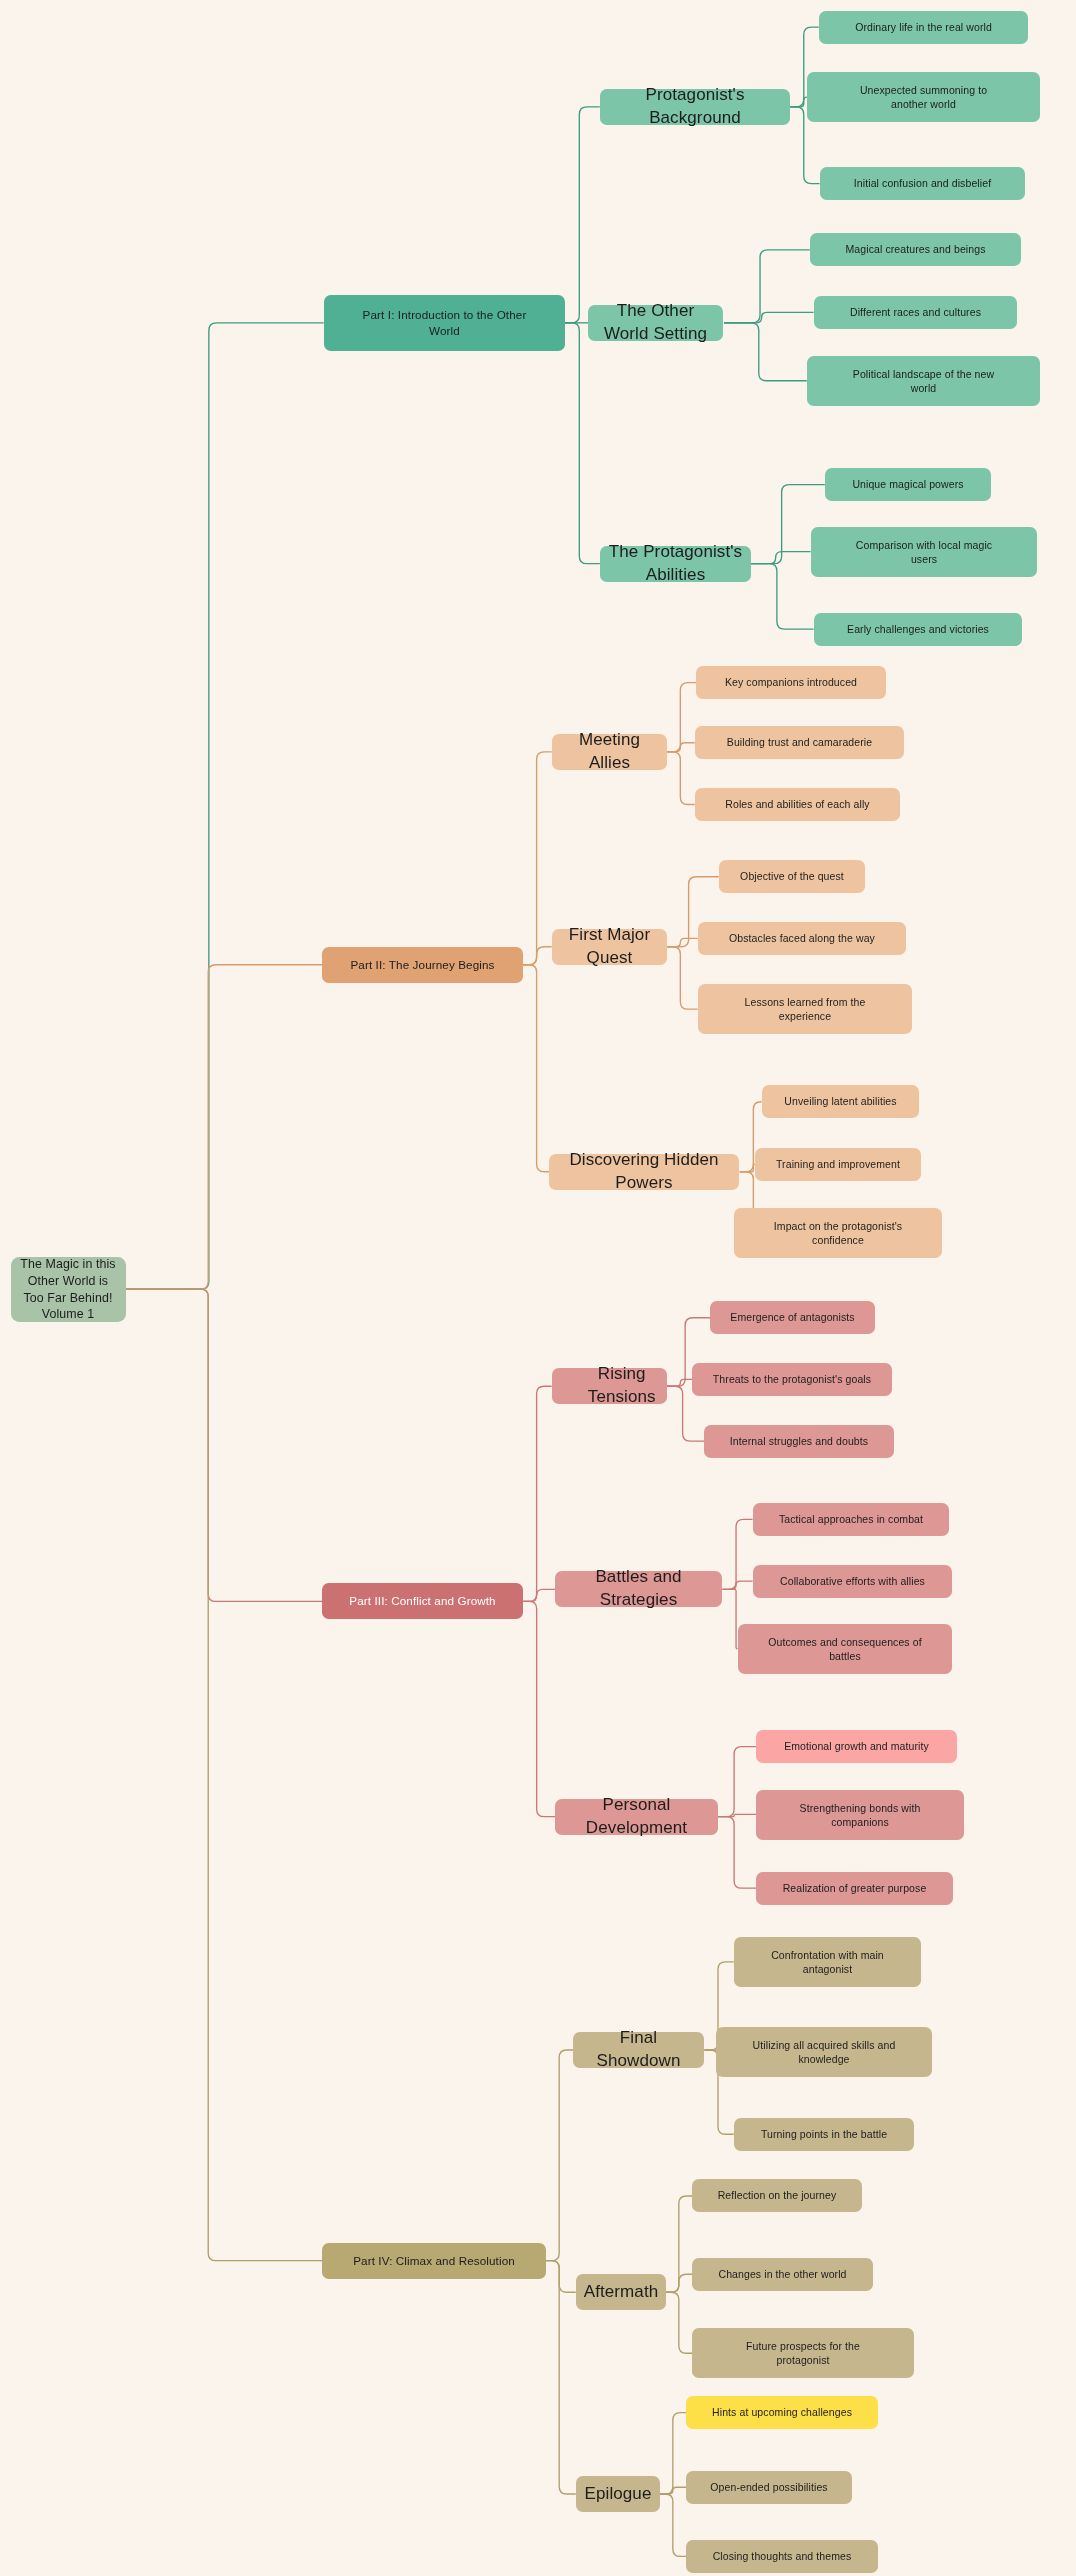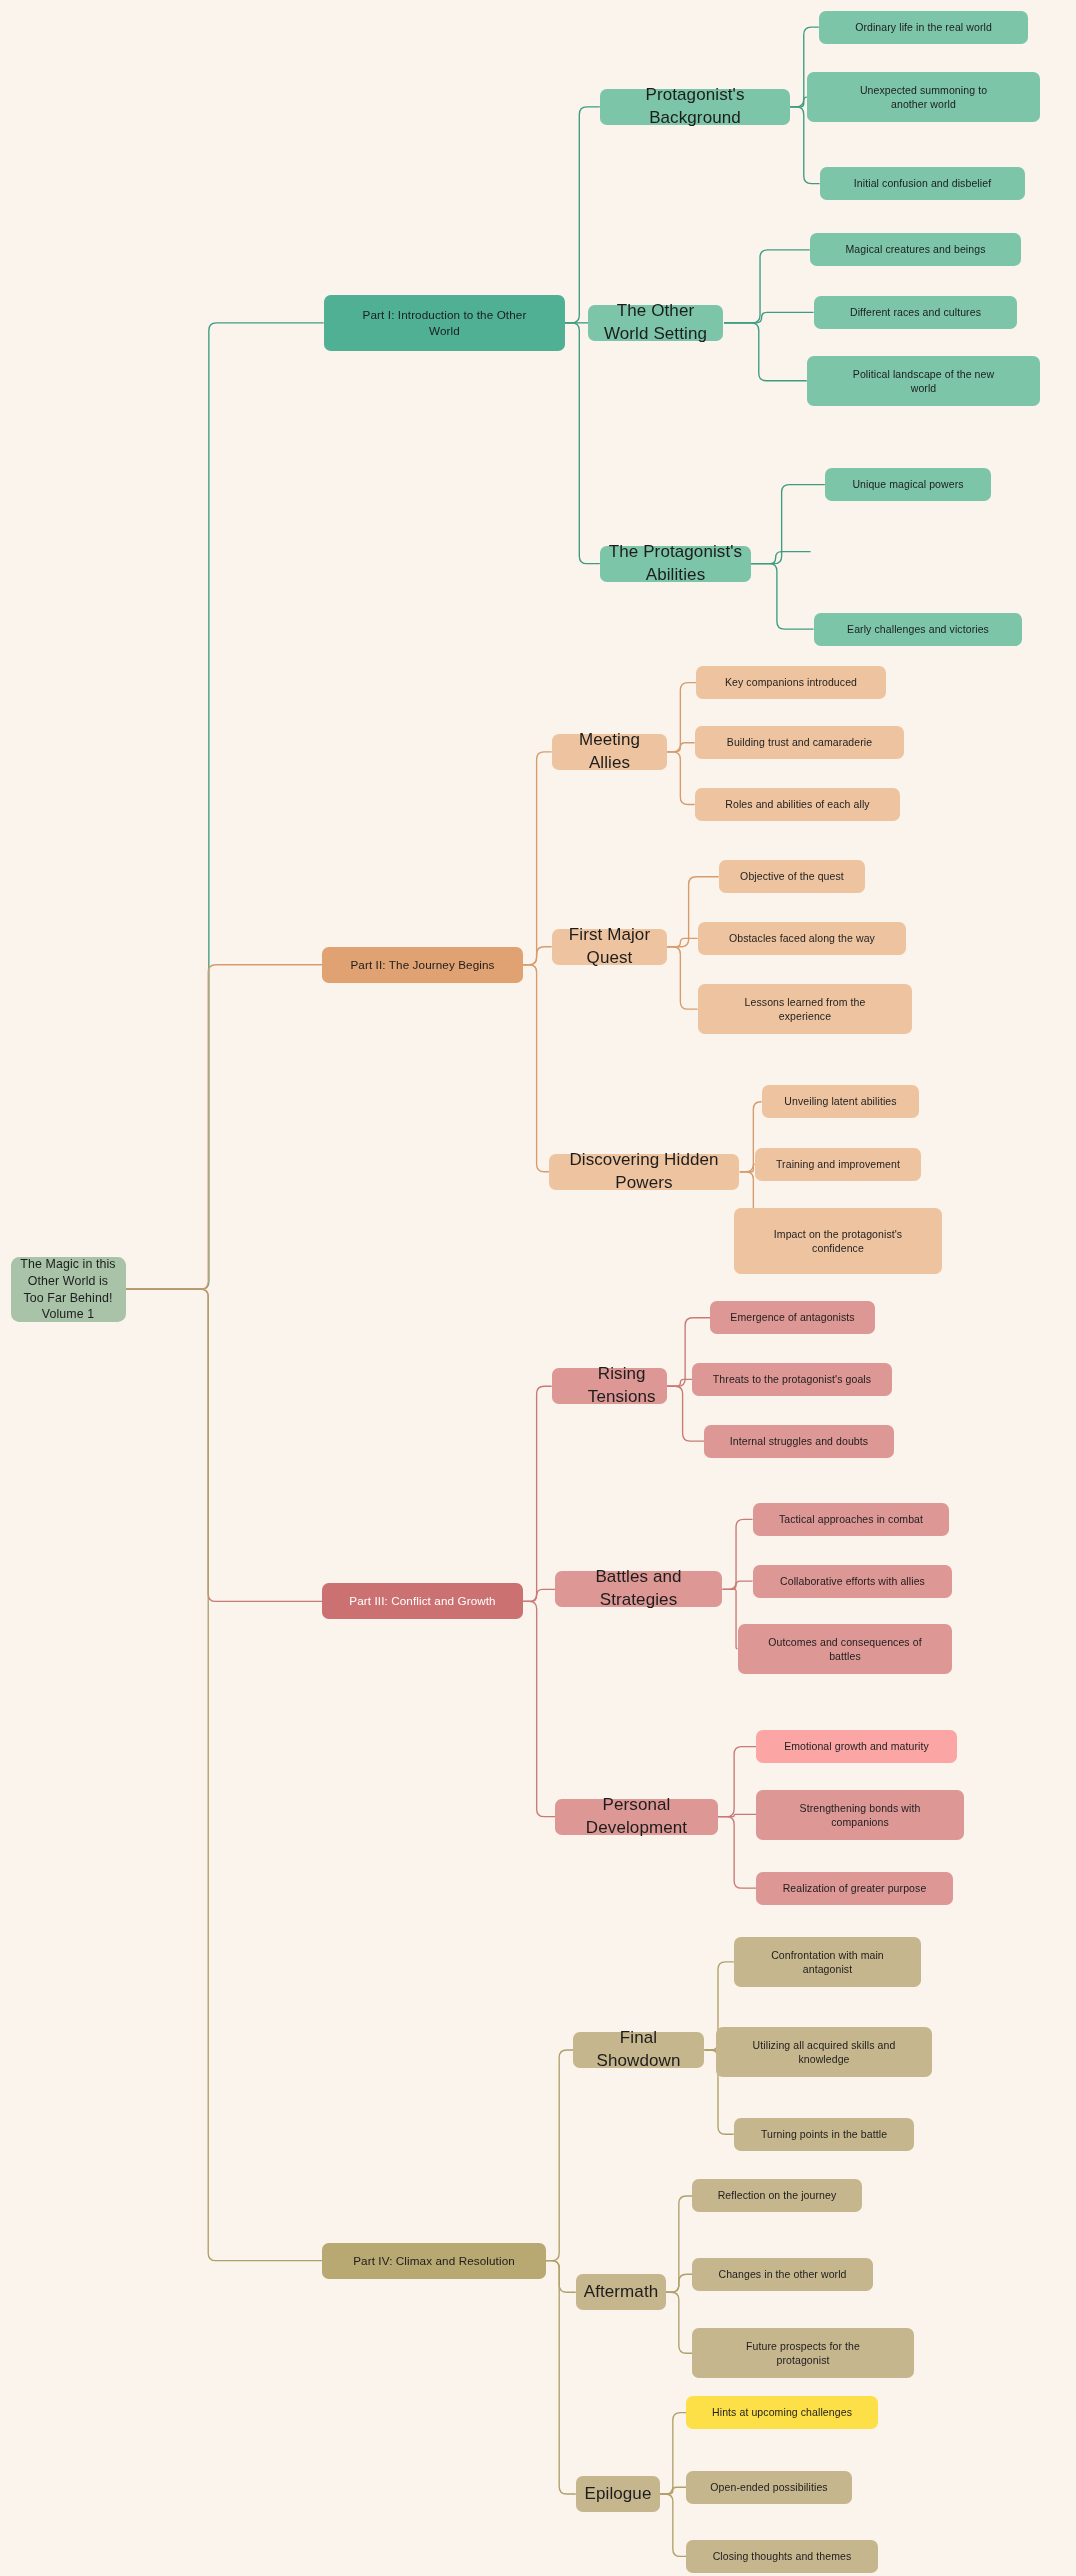--- a/index.html
+++ b/index.html
@@ -96,35 +96,37 @@
     <div class="node leaf" style="left: 807px; top: 72px; width: 233px; height: 50px; background: rgb(124, 197, 168); color: rgb(29, 29, 29);">Unexpected summoning to
 another world</div>
     <div class="node leaf" style="left: 820px; top: 167px; width: 205px; height: 33px; background: rgb(124, 197, 168); color: rgb(29, 29, 29);">Initial confusion and disbelief</div>
     <div class="node sub" style="left: 588px; top: 305px; width: 135px; height: 36px; background: rgb(124, 197, 168); color: rgb(29, 29, 29);">The Other World Setting</div>
     <div class="node leaf" style="left: 810px; top: 233px; width: 211px; height: 33px; background: rgb(124, 197, 168); color: rgb(29, 29, 29);">Magical creatures and beings</div>
     <div class="node leaf" style="left: 814px; top: 296px; width: 203px; height: 33px; background: rgb(124, 197, 168); color: rgb(29, 29, 29);">Different races and cultures</div>
     <div class="node leaf" style="left: 807px; top: 356px; width: 233px; height: 50px; background: rgb(124, 197, 168); color: rgb(29, 29, 29);">Political landscape of the new
 world</div>
     <div class="node sub" style="left: 600px; top: 546px; width: 151px; height: 36px; background: rgb(124, 197, 168); color: rgb(29, 29, 29);">The Protagonist's Abilities</div>
     <div class="node leaf" style="left: 825px; top: 468px; width: 166px; height: 33px; background: rgb(124, 197, 168); color: rgb(29, 29, 29);">Unique magical powers</div>
+    <div class="node leaf" style="left: 811px; top: 527px; width: 226px; height: 50px; background: rgb(124, 197, 168); color: rgb(29, 29, 29);">Comparison with local magic
+users</div>
     <div class="node leaf" style="left: 814px; top: 613px; width: 208px; height: 33px; background: rgb(124, 197, 168); color: rgb(29, 29, 29);">Early challenges and victories</div>
     <div class="node branch" style="left: 322px; top: 947px; width: 201px; height: 36px; background: rgb(224, 162, 115); color: rgb(29, 29, 29);">Part II: The Journey Begins</div>
     <div class="node sub" style="left: 552px; top: 734px; width: 115px; height: 36px; background: rgb(238, 196, 160); color: rgb(29, 29, 29);">Meeting Allies</div>
     <div class="node leaf" style="left: 696px; top: 666px; width: 190px; height: 33px; background: rgb(238, 196, 160); color: rgb(29, 29, 29);">Key companions introduced</div>
     <div class="node leaf" style="left: 695px; top: 726px; width: 209px; height: 33px; background: rgb(238, 196, 160); color: rgb(29, 29, 29);">Building trust and camaraderie</div>
     <div class="node leaf" style="left: 695px; top: 788px; width: 205px; height: 33px; background: rgb(238, 196, 160); color: rgb(29, 29, 29);">Roles and abilities of each ally</div>
     <div class="node sub" style="left: 552px; top: 929px; width: 115px; height: 36px; background: rgb(238, 196, 160); color: rgb(29, 29, 29);">First Major Quest</div>
     <div class="node leaf" style="left: 719px; top: 860px; width: 146px; height: 33px; background: rgb(238, 196, 160); color: rgb(29, 29, 29);">Objective of the quest</div>
     <div class="node leaf" style="left: 698px; top: 922px; width: 208px; height: 33px; background: rgb(238, 196, 160); color: rgb(29, 29, 29);">Obstacles faced along the way</div>
     <div class="node leaf" style="left: 698px; top: 984px; width: 214px; height: 50px; background: rgb(238, 196, 160); color: rgb(29, 29, 29);">Lessons learned from the
 experience</div>
     <div class="node sub" style="left: 549px; top: 1154px; width: 190px; height: 36px; background: rgb(238, 196, 160); color: rgb(29, 29, 29);">Discovering Hidden Powers</div>
     <div class="node leaf" style="left: 762px; top: 1085px; width: 157px; height: 33px; background: rgb(238, 196, 160); color: rgb(29, 29, 29);">Unveiling latent abilities</div>
     <div class="node leaf" style="left: 755px; top: 1148px; width: 166px; height: 33px; background: rgb(238, 196, 160); color: rgb(29, 29, 29);">Training and improvement</div>
-    <div class="node leaf" style="left: 734px; top: 1208px; width: 208px; height: 66px; background: rgb(238, 196, 160); color: rgb(29, 29, 29);">Impact on the protagonist's
+    <div class="node leaf" style="left: 734px; top: 1208px; width: 208px; height: 50px; background: rgb(238, 196, 160); color: rgb(29, 29, 29);">Impact on the protagonist's
 confidence</div>
     <div class="node branch white-text" style="left: 322px; top: 1583px; width: 201px; height: 36px; background: rgb(204, 113, 113); color: rgb(255, 255, 255);">Part III: Conflict and Growth</div>
     <div class="node sub" style="left: 552px; top: 1368px; width: 115px; height: 36px; background: rgb(221, 151, 148); color: rgb(29, 29, 29); padding-left: 32px;">Rising Tensions</div>
     <div class="node leaf" style="left: 710px; top: 1301px; width: 165px; height: 33px; background: rgb(221, 151, 148); color: rgb(29, 29, 29);">Emergence of antagonists</div>
     <div class="node leaf" style="left: 692px; top: 1363px; width: 200px; height: 33px; background: rgb(221, 151, 148); color: rgb(29, 29, 29);">Threats to the protagonist's goals</div>
     <div class="node leaf" style="left: 704px; top: 1425px; width: 190px; height: 33px; background: rgb(221, 151, 148); color: rgb(29, 29, 29);">Internal struggles and doubts</div>
     <div class="node sub" style="left: 555px; top: 1571px; width: 167px; height: 36px; background: rgb(221, 151, 148); color: rgb(29, 29, 29);">Battles and Strategies</div>
     <div class="node leaf" style="left: 753px; top: 1503px; width: 196px; height: 33px; background: rgb(221, 151, 148); color: rgb(29, 29, 29);">Tactical approaches in combat</div>
     <div class="node leaf" style="left: 753px; top: 1565px; width: 199px; height: 33px; background: rgb(221, 151, 148); color: rgb(29, 29, 29);">Collaborative efforts with allies</div>
     <div class="node leaf" style="left: 738px; top: 1624px; width: 214px; height: 50px; background: rgb(221, 151, 148); color: rgb(29, 29, 29);">Outcomes and consequences of

